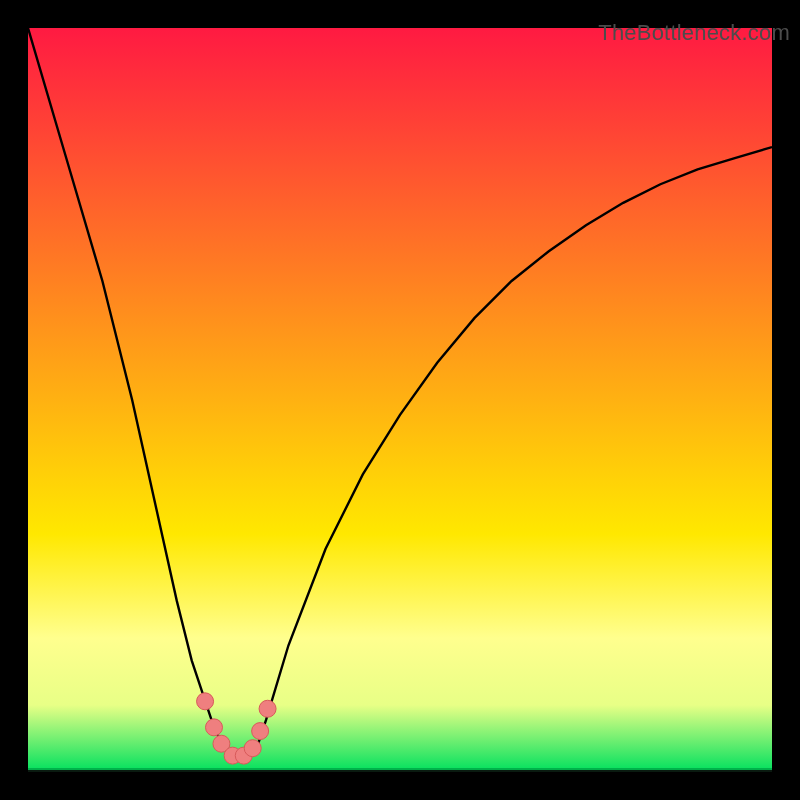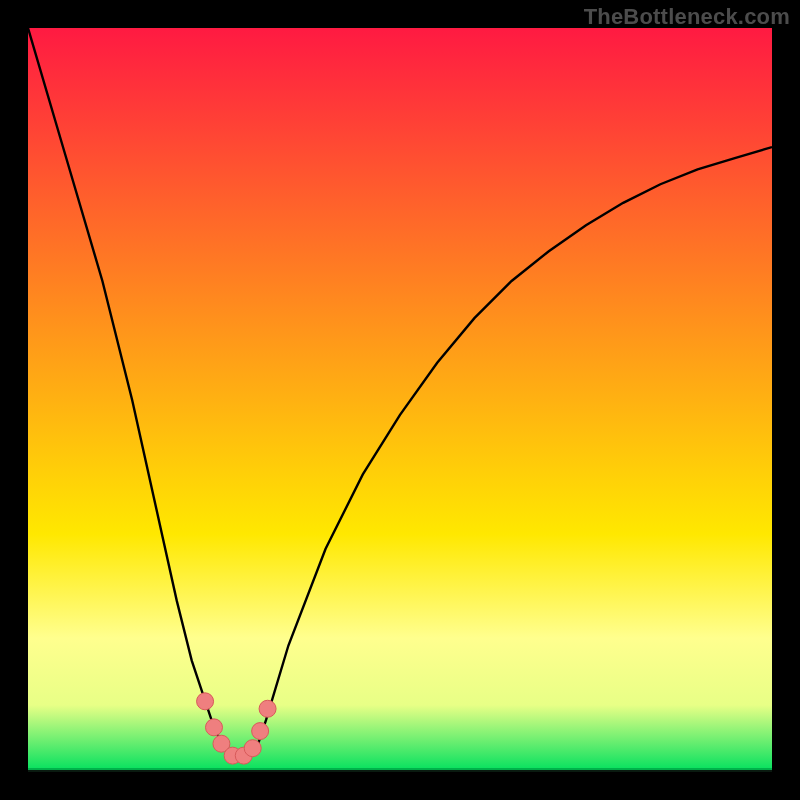--- a/index.html
+++ b/index.html
@@ -1,18 +1,18 @@
 <!DOCTYPE html>
 <html><head>
 <meta charset="utf-8">
 <style>
   html,body{margin:0;padding:0;width:800px;height:800px;background:#000;overflow:hidden;font-family:Arial,Helvetica,sans-serif}
   .frame{position:absolute;inset:0;background:#000}
   .plot{position:absolute;left:28px;top:28px;width:744px;height:744px}
-  .watermark{position:absolute;top:4px;right:10px;color:#4c4c4c;font-size:22px;font-weight:700;letter-spacing:.2px}
+  .watermark{position:absolute;top:20px;right:10px;color:#4c4c4c;font-size:22px;font-weight:400;letter-spacing:.2px}
   svg{display:block}
 </style>
 </head>
 <body>
 
 <div class="frame">
   <div class="plot">
     <svg viewBox="0 0 744 744" width="744" height="744">
       <defs>
         <linearGradient id="bg-grad" x1="0" y1="0" x2="0" y2="1">

